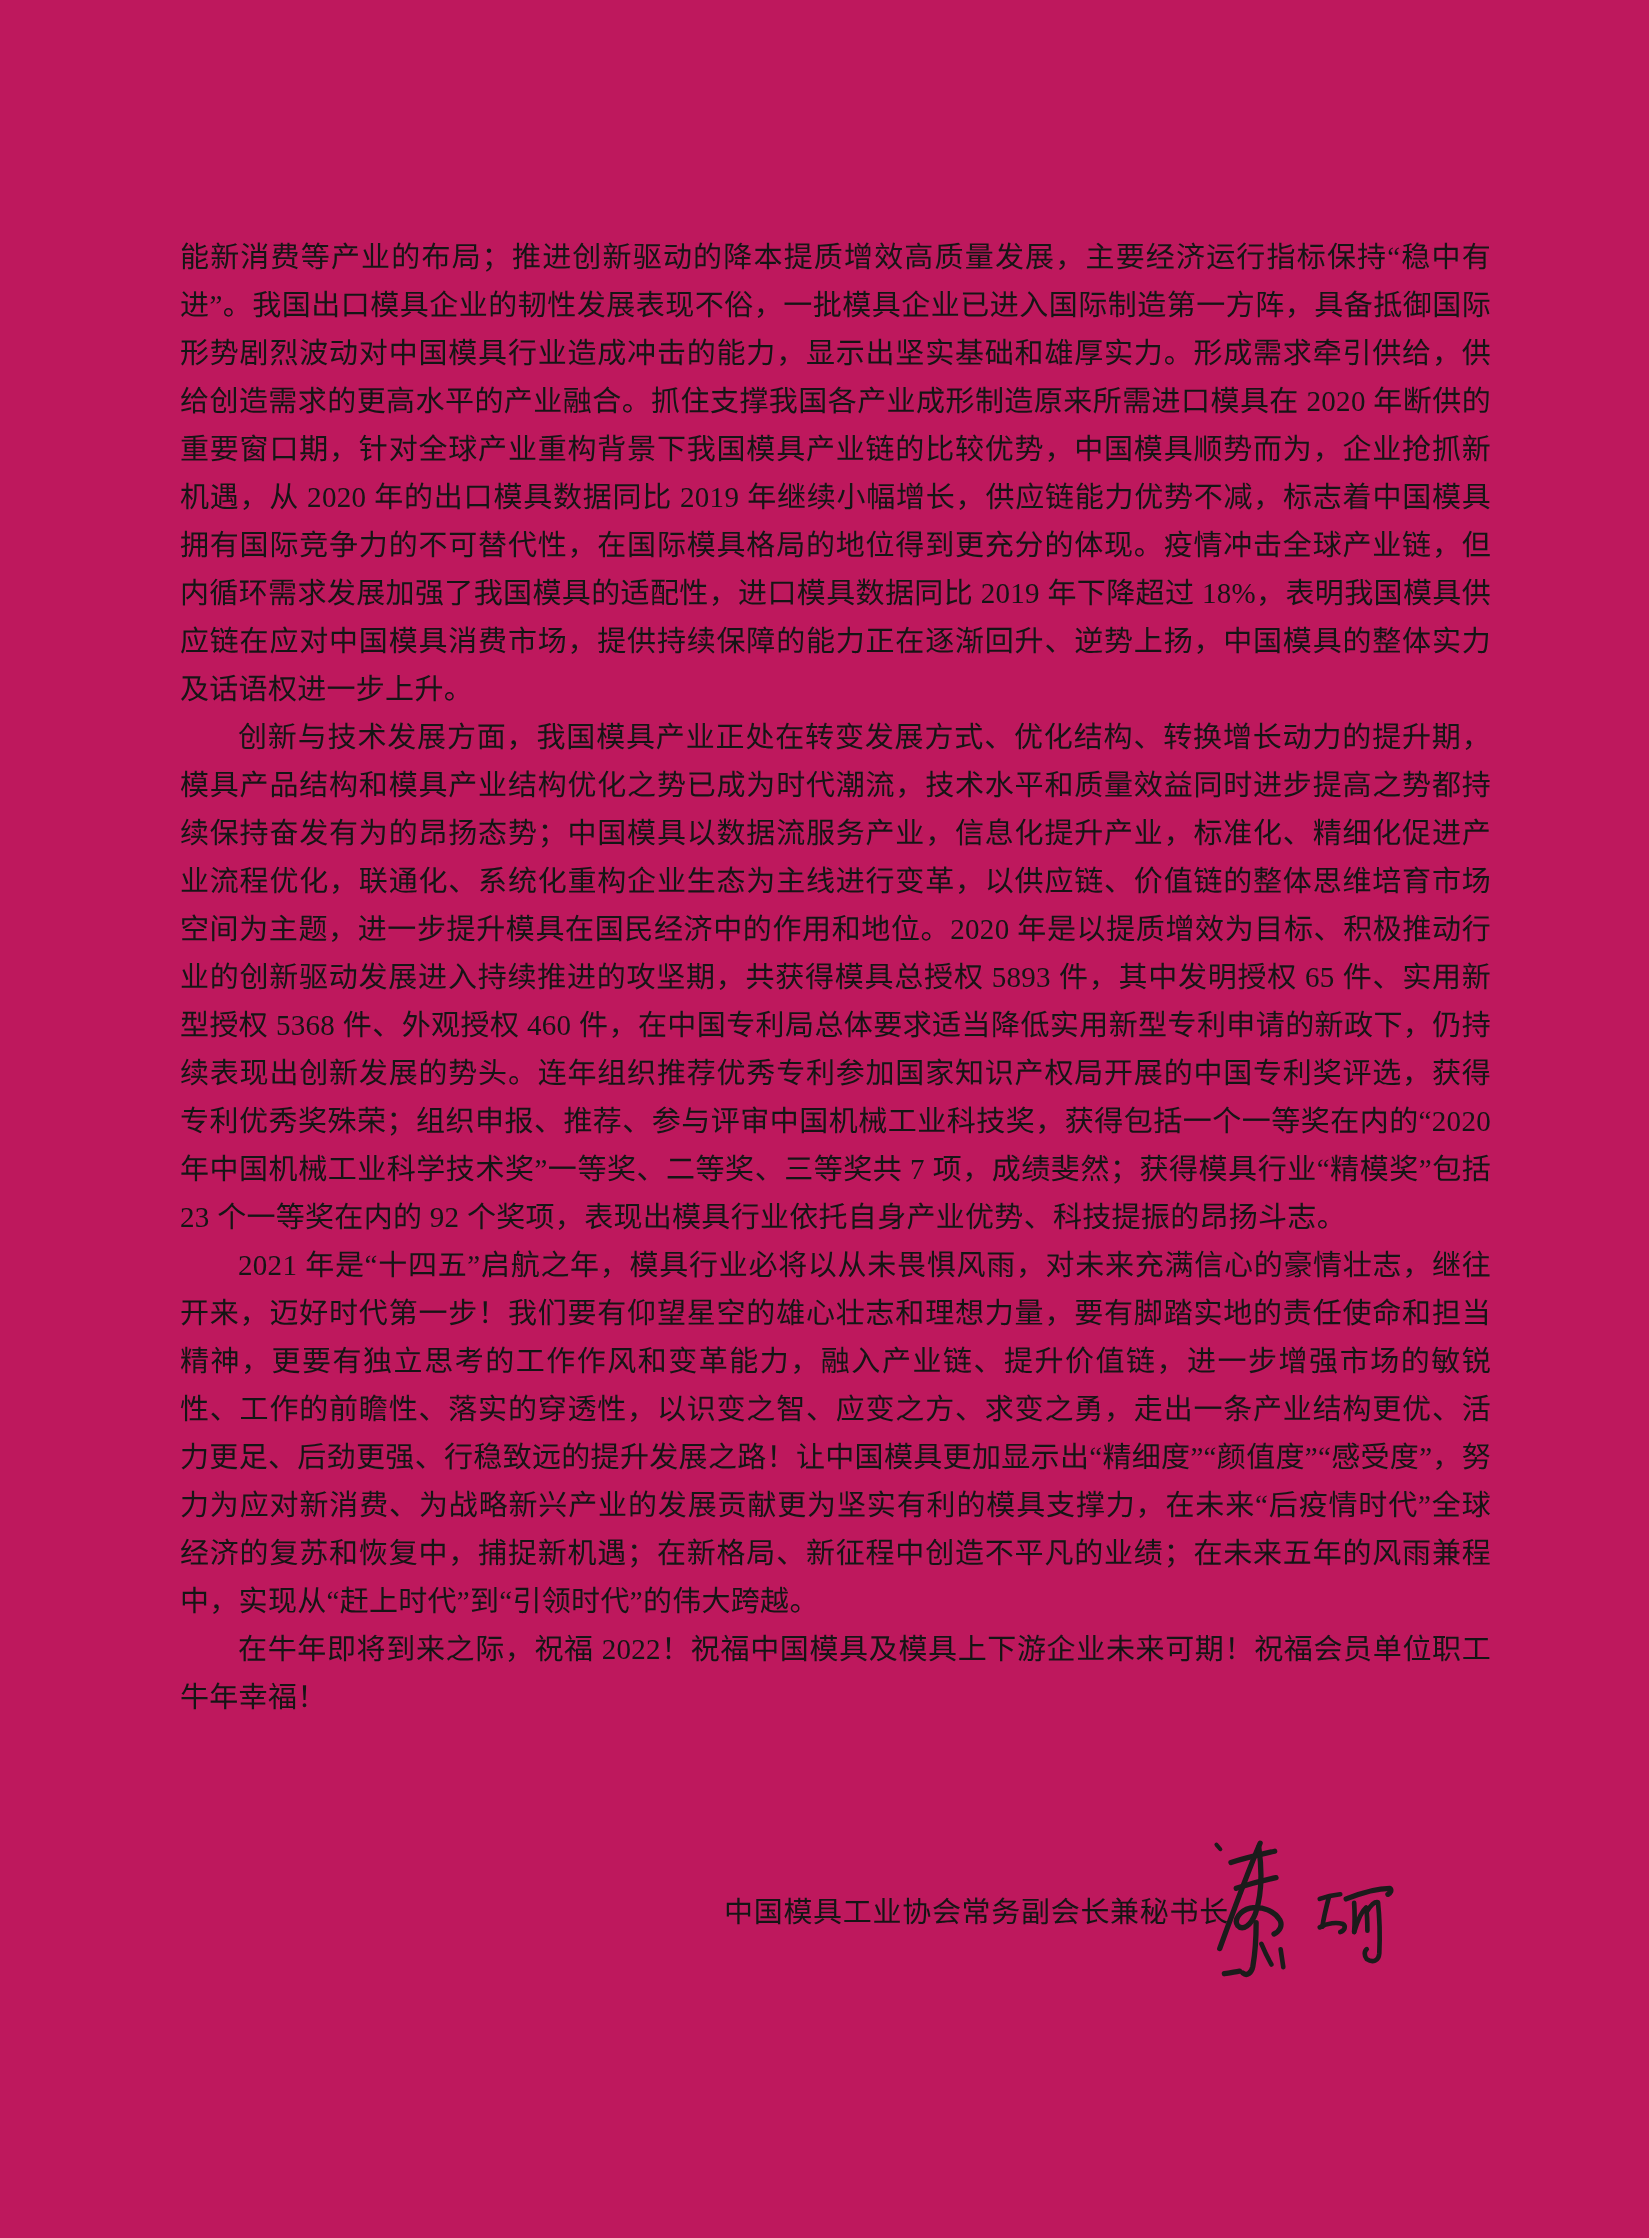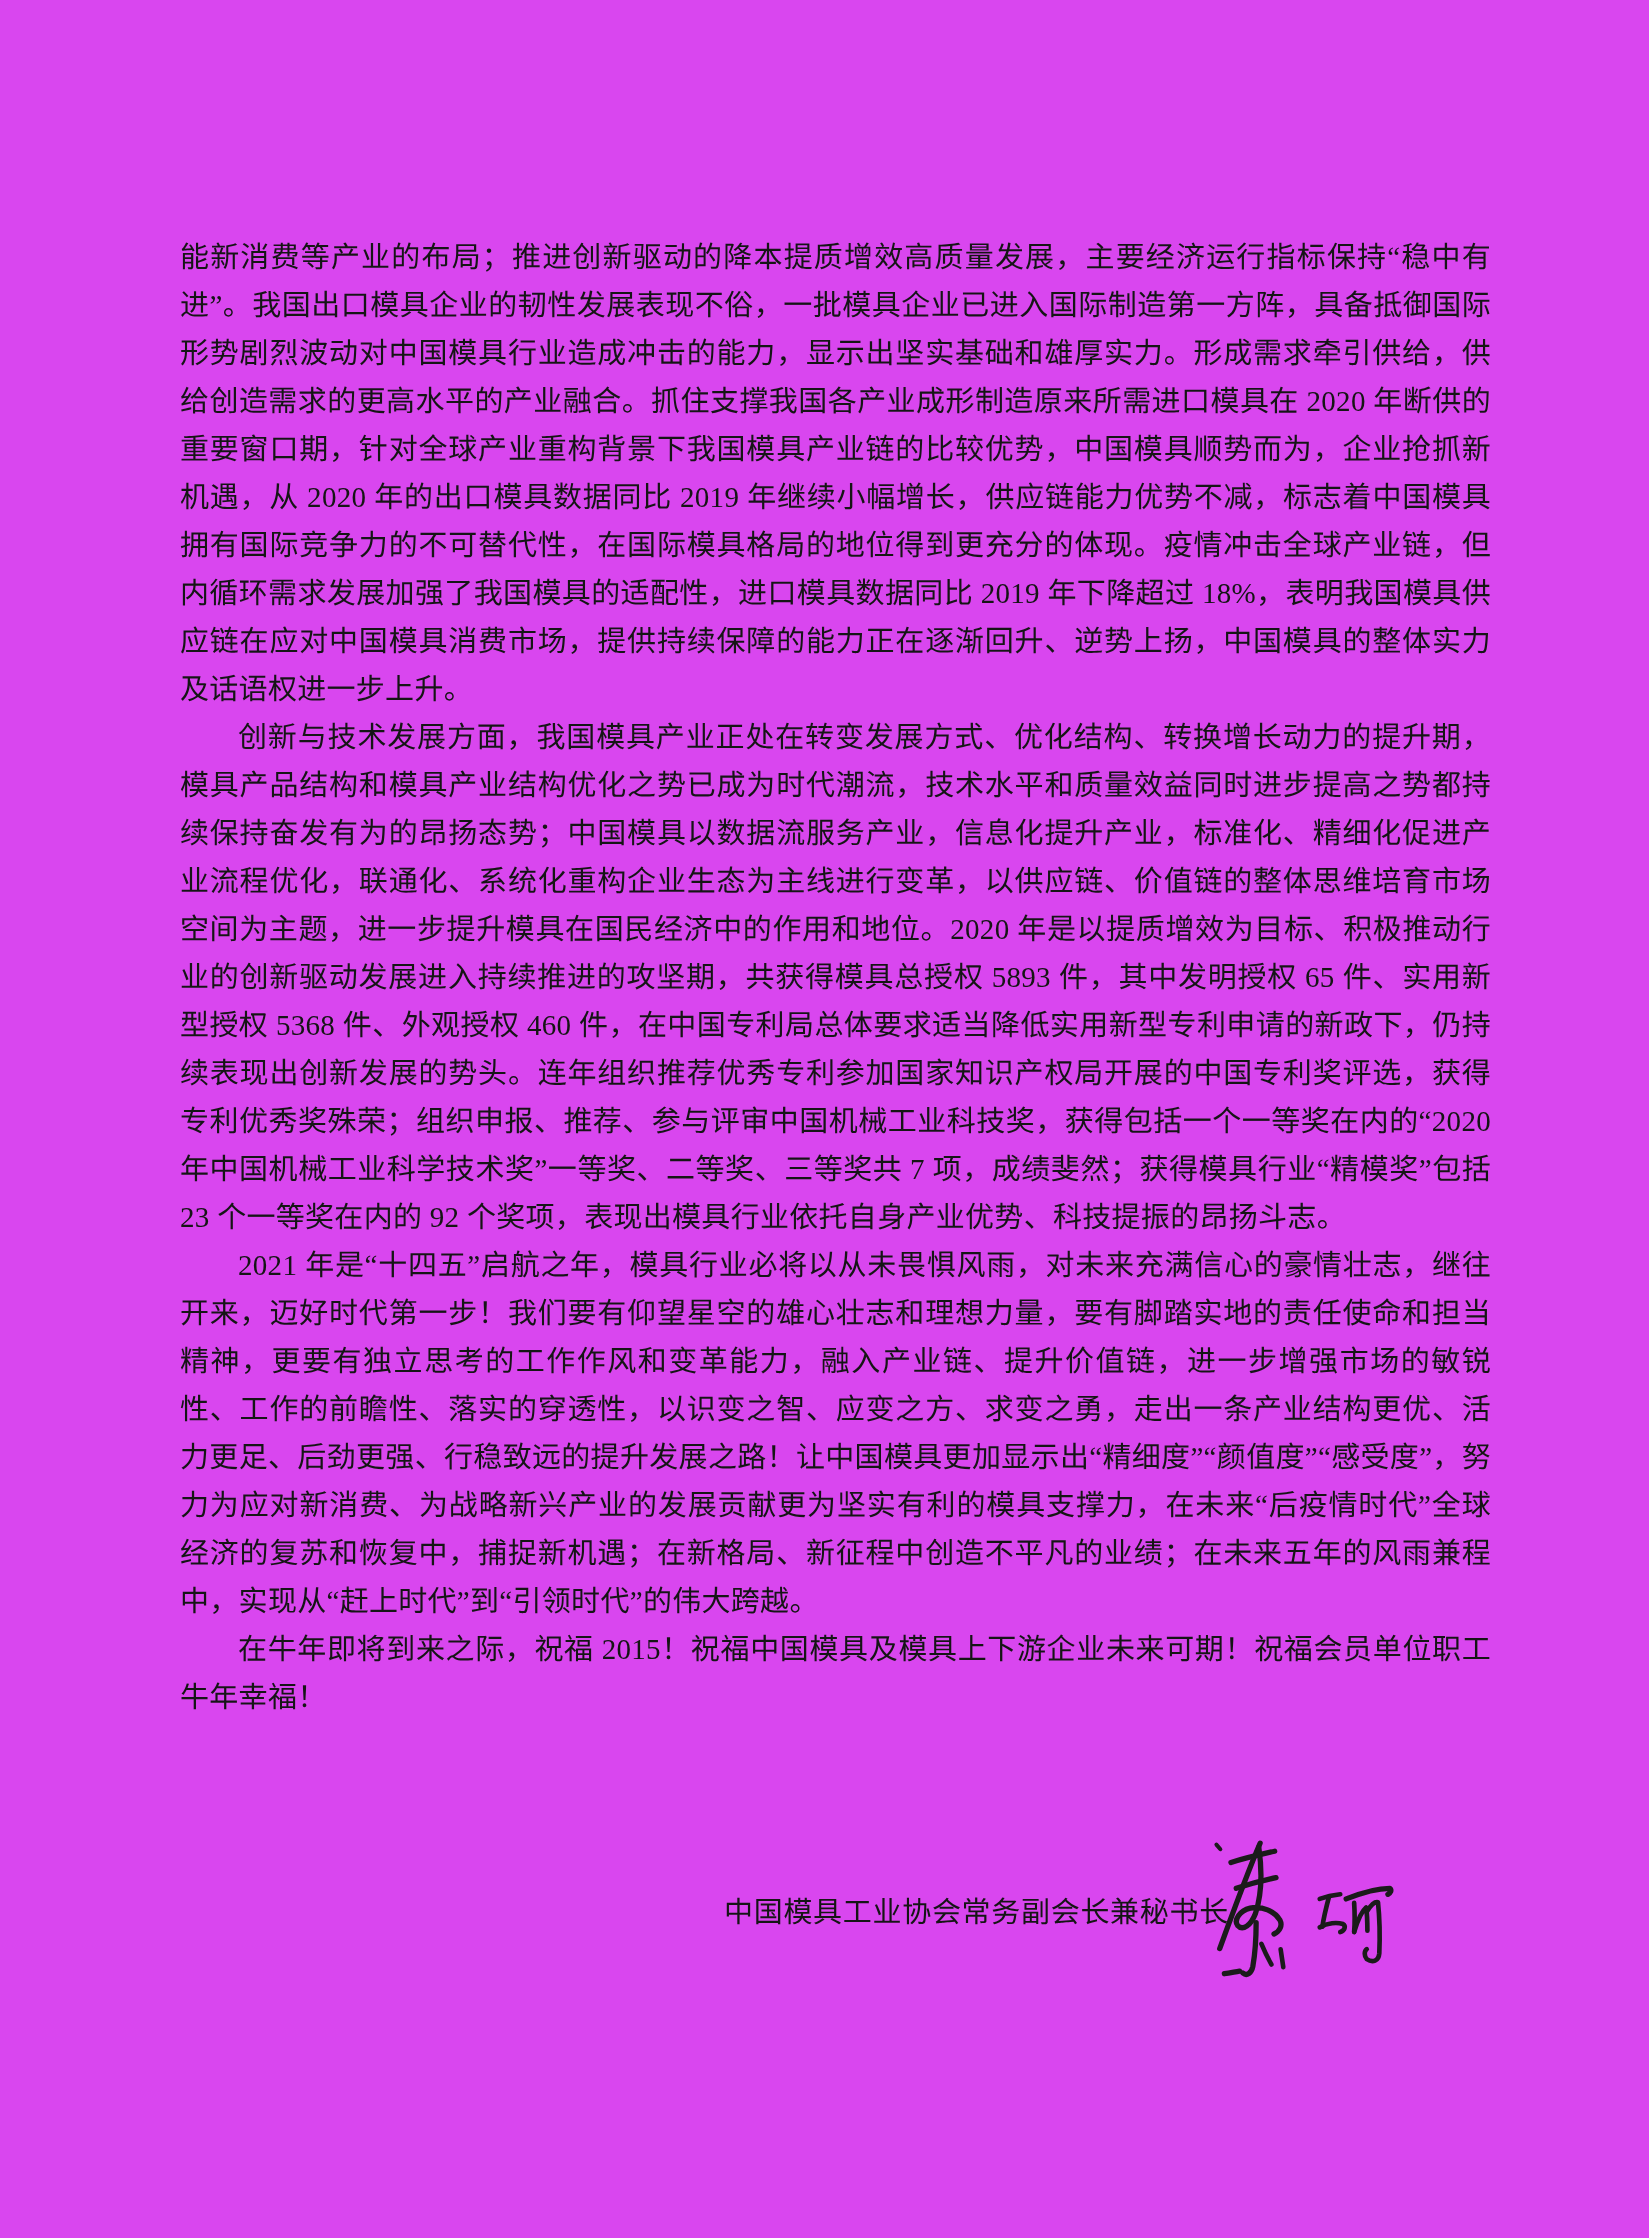--- a/index.html
+++ b/index.html
@@ -5,21 +5,21 @@
 <style>
   html, body {
     margin: 0;
     padding: 0;
     background: #ffffff;
   }
   .page {
     position: relative;
     width: 1650px;
     height: 2239px;
-    background: #d946ef;
+    background: #be185d;
     overflow: hidden;
     font-family: "Liberation Serif", "DejaVu Serif", serif;
     color: #151515;
   }
   .content {
     position: absolute;
     left: 180px;
     top: 233px;
     width: 1311px;
     font-size: 29px;
@@ -66,21 +66,21 @@
 </style>
 </head>
 <body>
 
 <div class="page">
 
   <div class="content">
     <p class="para continuation">能新消费等产业的布局；推进创新驱动的降本提质增效高质量发展，主要经济运行指标保持“稳中有进”。我国出口模具企业的韧性发展表现不俗，一批模具企业已进入国际制造第一方阵，具备抵御国际形势剧烈波动对中国模具行业造成冲击的能力，显示出坚实基础和雄厚实力。形成需求牵引供给，供给创造需求的更高水平的产业融合。抓住支撑我国各产业成形制造原来所需进口模具在 2020 年断供的重要窗口期，针对全球产业重构背景下我国模具产业链的比较优势，中国模具顺势而为，企业抢抓新机遇，从 2020 年的出口模具数据同比 2019 年继续小幅增长，供应链能力优势不减，标志着中国模具拥有国际竞争力的不可替代性，在国际模具格局的地位得到更充分的体现。疫情冲击全球产业链，但内循环需求发展加强了我国模具的适配性，进口模具数据同比 2019 年下降超过 18%，表明我国模具供应链在应对中国模具消费市场，提供持续保障的能力正在逐渐回升、逆势上扬，中国模具的整体实力及话语权进一步上升。</p>
     <p class="para">创新与技术发展方面，我国模具产业正处在转变发展方式、优化结构、转换增长动力的提升期，模具产品结构和模具产业结构优化之势已成为时代潮流，技术水平和质量效益同时进步提高之势都持续保持奋发有为的昂扬态势；中国模具以数据流服务产业，信息化提升产业，标准化、精细化促进产业流程优化，联通化、系统化重构企业生态为主线进行变革，以供应链、价值链的整体思维培育市场空间为主题，进一步提升模具在国民经济中的作用和地位。2020 年是以提质增效为目标、积极推动行业的创新驱动发展进入持续推进的攻坚期，共获得模具总授权 5893 件，其中发明授权 65 件、实用新型授权 5368 件、外观授权 460 件，在中国专利局总体要求适当降低实用新型专利申请的新政下，仍持续表现出创新发展的势头。连年组织推荐优秀专利参加国家知识产权局开展的中国专利奖评选，获得专利优秀奖殊荣；组织申报、推荐、参与评审中国机械工业科技奖，获得包括一个一等奖在内的“2020 年中国机械工业科学技术奖”一等奖、二等奖、三等奖共 7 项，成绩斐然；获得模具行业“精模奖”包括 23 个一等奖在内的 92 个奖项，表现出模具行业依托自身产业优势、科技提振的昂扬斗志。</p>
     <p class="para">2021 年是“十四五”启航之年，模具行业必将以从未畏惧风雨，对未来充满信心的豪情壮志，继往开来，迈好时代第一步！我们要有仰望星空的雄心壮志和理想力量，要有脚踏实地的责任使命和担当精神，更要有独立思考的工作作风和变革能力，融入产业链、提升价值链，进一步增强市场的敏锐性、工作的前瞻性、落实的穿透性，以识变之智、应变之方、求变之勇，走出一条产业结构更优、活力更足、后劲更强、行稳致远的提升发展之路！让中国模具更加显示出“精细度”“颜值度”“感受度”，努力为应对新消费、为战略新兴产业的发展贡献更为坚实有利的模具支撑力，在未来“后疫情时代”全球经济的复苏和恢复中，捕捉新机遇；在新格局、新征程中创造不平凡的业绩；在未来五年的风雨兼程中，实现从“赶上时代”到“引领时代”的伟大跨越。</p>
-    <p class="para">在牛年即将到来之际，祝福 2015！祝福中国模具及模具上下游企业未来可期！祝福会员单位职工牛年幸福！</p>
+    <p class="para">在牛年即将到来之际，祝福 2022！祝福中国模具及模具上下游企业未来可期！祝福会员单位职工牛年幸福！</p>
   </div>
 
   <div class="sig-title">中国模具工业协会常务副会长兼秘书长</div>
 
   <div class="sig-script" role="img" aria-label="秦珂">
     <svg viewBox="30 30 285 225" xmlns="http://www.w3.org/2000/svg">
 
       <path d="M44,46 l6,7" stroke-width="6"></path>
       <path d="M110,44 C96,76 72,140 49,203" stroke-width="8"></path>
       <path d="M66,73 C88,66 110,61 132,56" stroke-width="8"></path>

